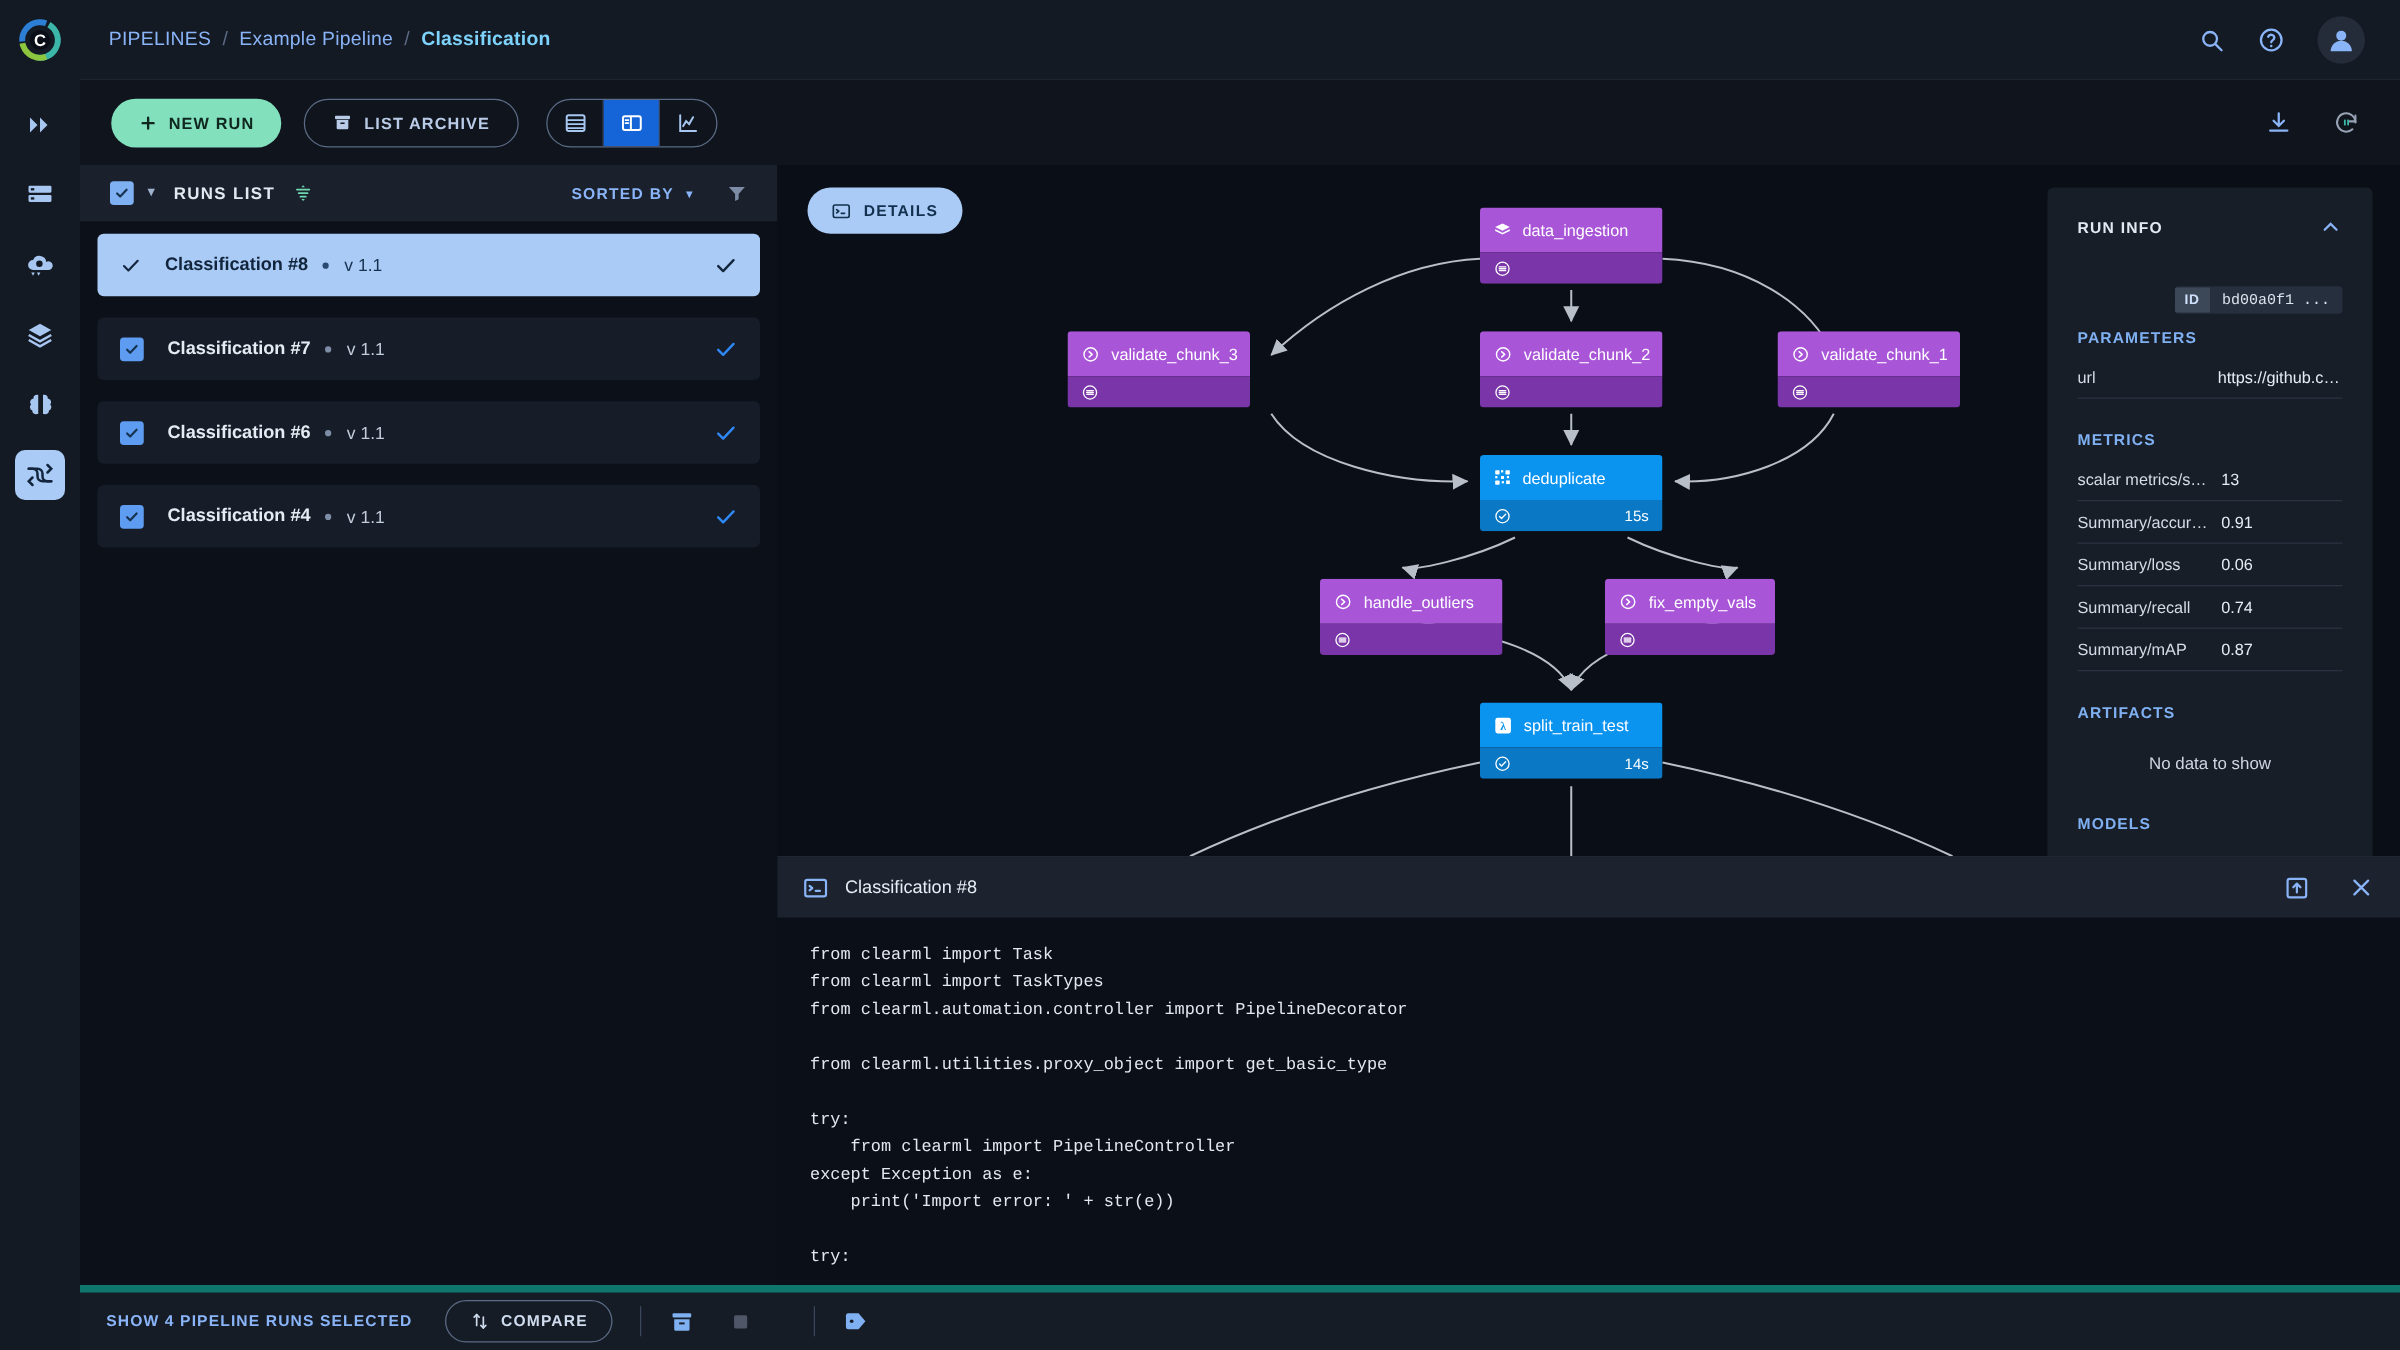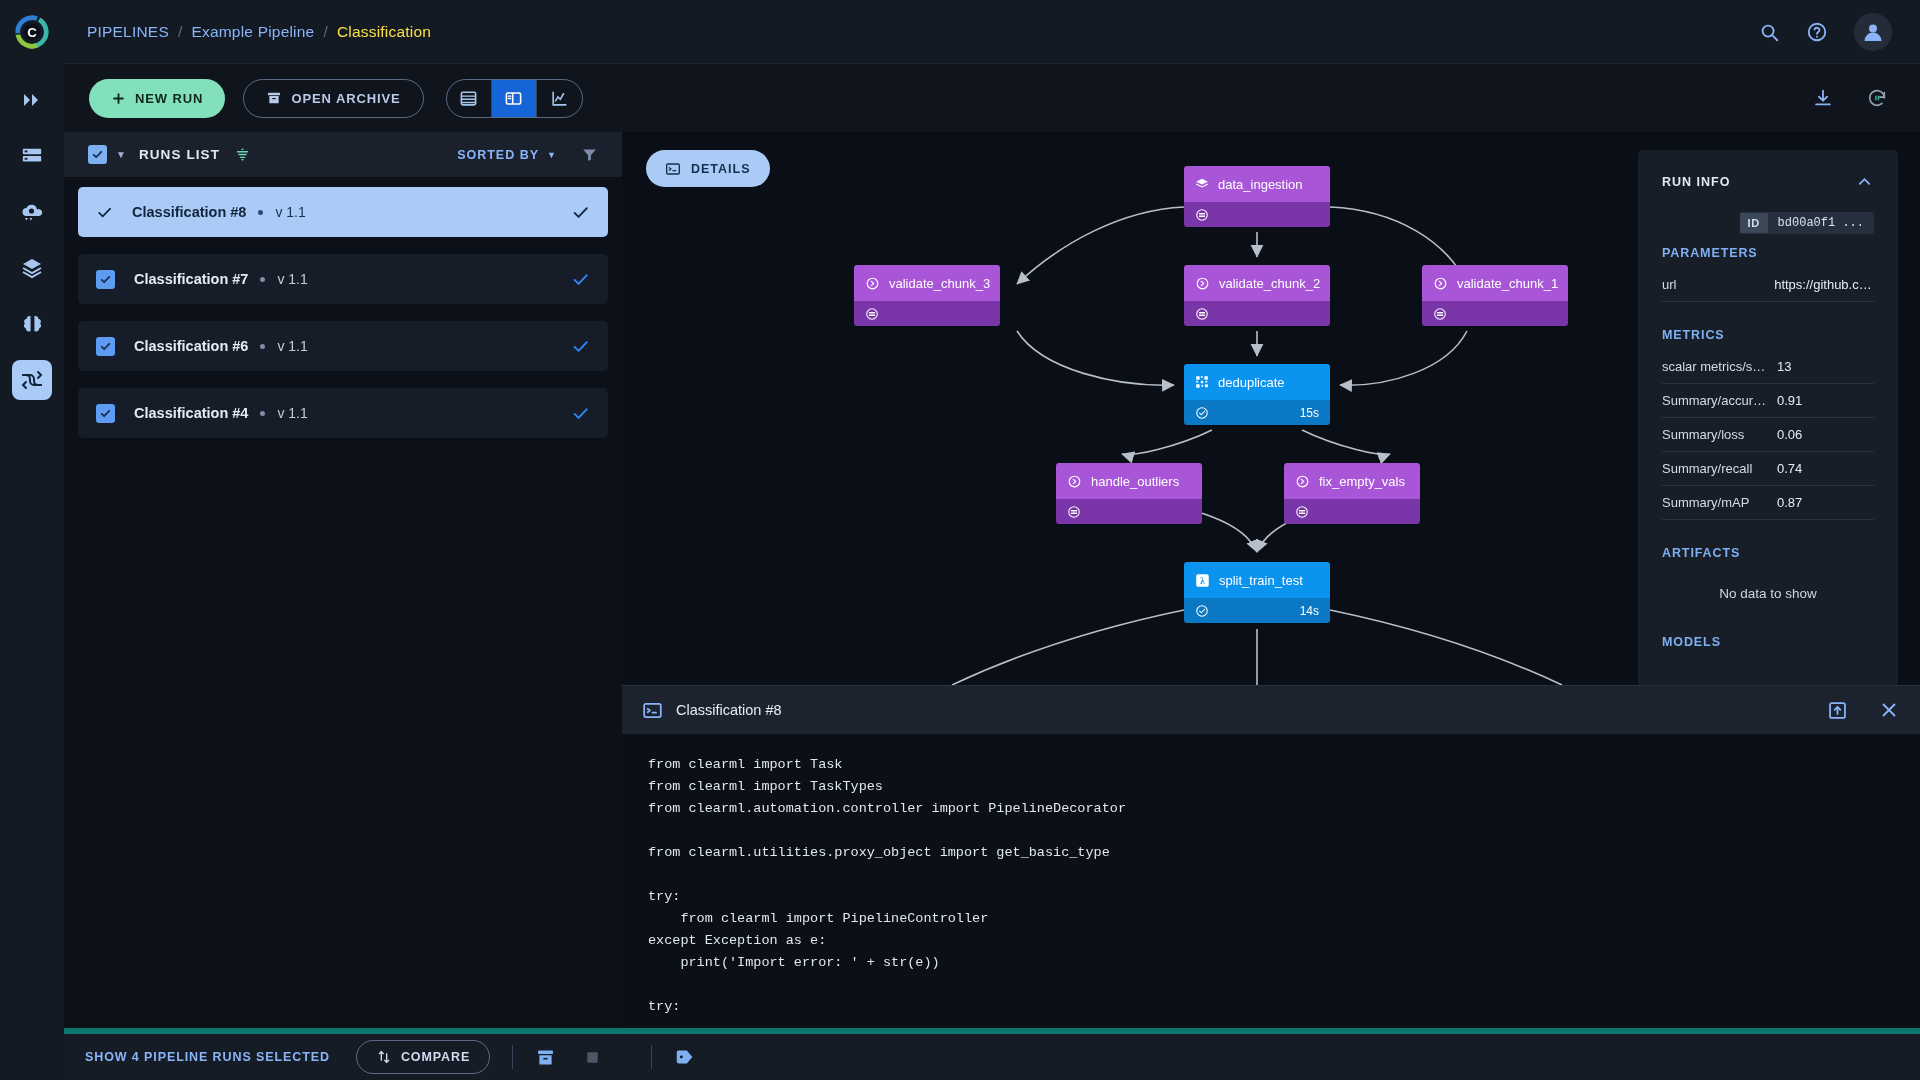--- a/index.html
+++ b/index.html
@@ -29,21 +29,21 @@
 
   
   .topbar {
     position: absolute; left: 64px; top: 0; width: 1856px; height: 64px;
     background: #141a24; display: flex; align-items: center;
     border-bottom: 1px solid #1d2430;
     gap: 48px;
   }
   .crumbs { display: flex; align-items: center; margin-left: 23px; font-size: 15.5px; letter-spacing: .2px; }
   .crumb { color: #8ab4f8; cursor: pointer; }
-  .crumb.active { color: #fde047; font-weight: normal; }
+  .crumb.active { color: #7dd3fc; font-weight: bold; }
   .crumb-sep { color: #5b6b85; margin: 0 9px; }
   .topbar-right { margin-left: auto; display: flex; align-items: center; gap: 26px; margin-right: 28px; }
   .avatar {
     width: 38px; height: 38px; border-radius: 50%; background: #242c3a;
     display: flex; align-items: center; justify-content: center; cursor: pointer;
   }
 
   
   .toolbar {
     position: absolute; left: 64px; top: 64px; width: 1856px; height: 68px;
@@ -140,21 +140,21 @@
   
   .info {
     position: absolute; left: 1638px; top: 150px; width: 260px; height: 545px;
     background: #181e28; border-radius: 5px 5px 0 0; padding: 22px 24px 0 24px;
     overflow: hidden;
   }
   .info-hd { display: flex; align-items: center; gap: 16px; }
   .info-hd-t { font-size: 12.5px; font-weight: bold; letter-spacing: 1px; color: #e3e9f2; }
   .collapse-ic { margin-left: auto; color: #8ab4f8; cursor: pointer; }
   .id-chip {
-    margin: 21px 0 0 auto; width: fit-content; display: flex; align-items: center;
+    margin: 38px 0 0 auto; width: fit-content; display: flex; align-items: center;
     background: #262f3d; border-radius: 3px; overflow: hidden;
   }
   .id-chip .k {
     background: #3c4757; color: #cfe0fb; font-size: 11px; font-weight: bold;
     padding: 4px 8px; letter-spacing: .5px;
   }
   .id-chip .v {
     color: #dbe3ee; font-size: 12px; padding: 4px 10px;
     font-family: "Liberation Mono", monospace;
   }
@@ -328,21 +328,21 @@
     </button>
 
     <button class="btn-archive">
       <span>
         <svg width="16" height="16" viewBox="0 0 24 24" fill="currentColor">
           <rect x="3" y="4" width="18" height="4" rx="1"></rect>
           <path d="M5 9h14v10a1 1 0 01-1 1H6a1 1 0 01-1-1V9z"></path>
           <rect x="9.5" y="12" width="5" height="1.8" fill="#0f141d"></rect>
         </svg>
       </span>
-      <span>OPEN ARCHIVE</span>
+      <span>LIST ARCHIVE</span>
     </button>
 
     <div class="viewtoggle">
       <div class="vt-btn">
         <span>
           <svg width="19" height="19" viewBox="0 0 24 24" fill="currentColor">
             <rect x="3" y="4" width="18" height="16" rx="2" fill="none" stroke="currentColor" stroke-width="2"></rect>
             <path d="M3 9h18M3 13h18M3 17h18" stroke="currentColor" stroke-width="1.8"></path>
           </svg>
         </span>

